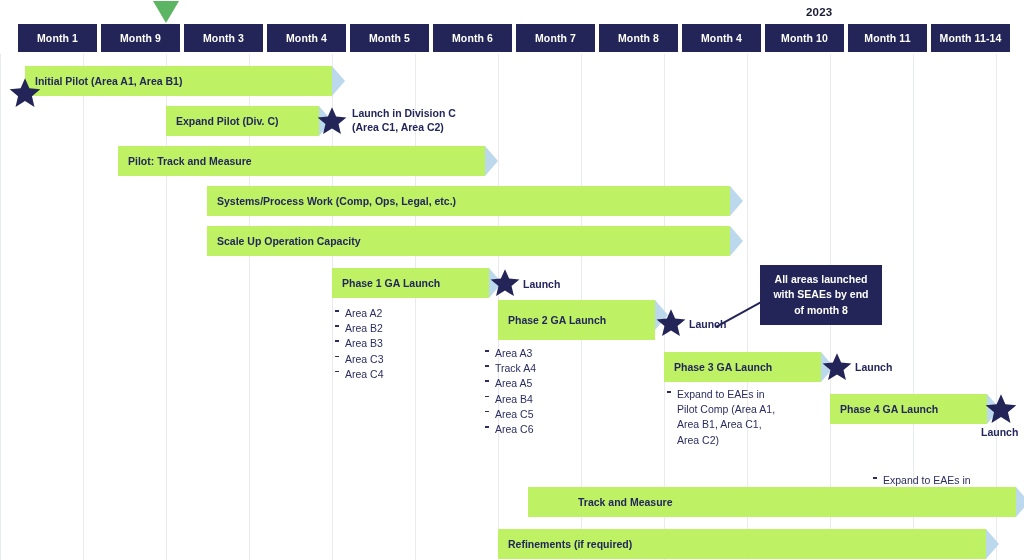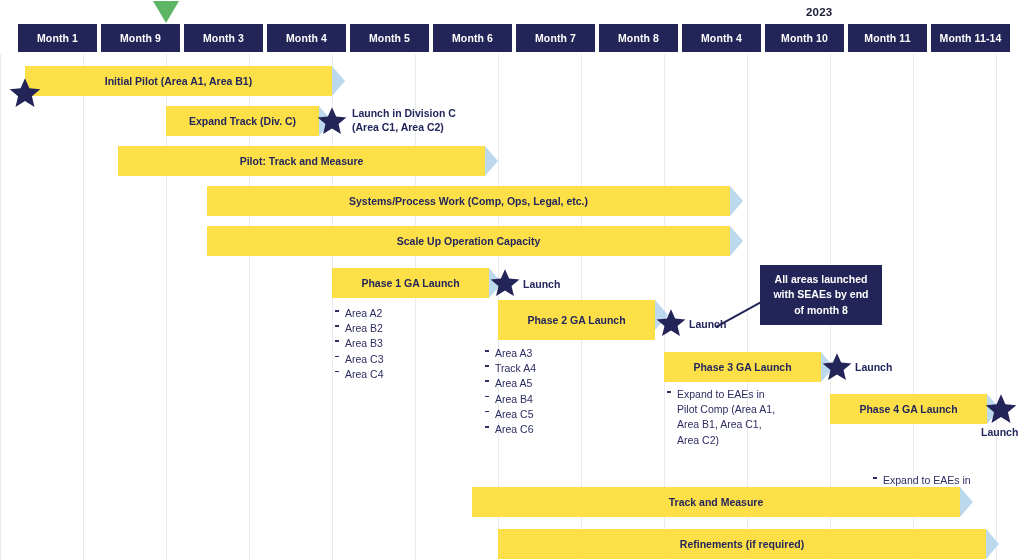--- a/index.html
+++ b/index.html
@@ -57,24 +57,24 @@
   .gridline{
     position:absolute;
     top:54px;
     width:1px;height:506px;
     background:#e9eaee;
   }
 
   
   .bar{
     position:absolute;
-    background:#fde047;
+    background:#bef264;
     display:flex;
     align-items:center;
-    justify-content:center;
+    justify-content:flex-start;
     box-sizing:border-box;
   }
   .bar .bar-label{
     font-size:10.5px;
     font-weight:bold;
     color:#23265c;
     text-align:center;
     white-space:nowrap;
     padding:0 10px;
     position:relative;
@@ -226,21 +226,21 @@
     <span class="bar-label">Initial Pilot (Area A1, Area B1)</span>
     <span class="tip"></span>
   </div>
   <div class="star" style="left:8px;top:76px;">
     <svg width="34" height="34" viewBox="0 0 24 24" aria-hidden="true">
       <path fill="#232457" d="M12 1.6l3.1 7.1 7.7.6-5.9 5 1.8 7.5-6.7-4.1-6.7 4.1 1.8-7.5-5.9-5 7.7-.6z"></path>
     </svg>
   </div>
 
   <div class="bar h30" style="left:166px;top:106px;width:153px;height:30px;">
-    <span class="bar-label">Expand Track (Div. C)</span>
+    <span class="bar-label">Expand Pilot (Div. C)</span>
     <span class="tip"></span>
   </div>
   <div class="star" style="left:316px;top:105px;">
     <svg width="32" height="32" viewBox="0 0 24 24" aria-hidden="true">
       <path fill="#232457" d="M12 1.6l3.1 7.1 7.7.6-5.9 5 1.8 7.5-6.7-4.1-6.7 4.1 1.8-7.5-5.9-5 7.7-.6z"></path>
     </svg>
   </div>
   <div class="note-label" style="left:352px;top:107px;">
     <div>Launch in Division C</div>
     <div>(Area C1, Area C2)</div>
@@ -328,21 +328,21 @@
     <svg width="34" height="34" viewBox="0 0 24 24" aria-hidden="true">
       <path fill="#232457" d="M12 1.6l3.1 7.1 7.7.6-5.9 5 1.8 7.5-6.7-4.1-6.7 4.1 1.8-7.5-5.9-5 7.7-.6z"></path>
     </svg>
   </div>
   <div class="launch-label" style="left:981px;top:426px;">Launch</div>
 
   <div class="bullets wrap" style="left:872px;top:429px;width:118px;margin-top:44px;">
     <div class="b-item">Expand to EAEs in remaining areas</div>
   </div>
 
-  <div class="bar h30" style="left:472px;top:487px;width:488px;height:30px;">
+  <div class="bar h30" style="left:528px;top:487px;width:488px;height:30px;padding-left:40px;">
     <span class="bar-label">Track and Measure</span>
     <span class="tip"></span>
   </div>
 
   <div class="bar h30" style="left:498px;top:529px;width:488px;height:30px;">
     <span class="bar-label">Refinements (if required)</span>
     <span class="tip"></span>
   </div>
 
 </div>

